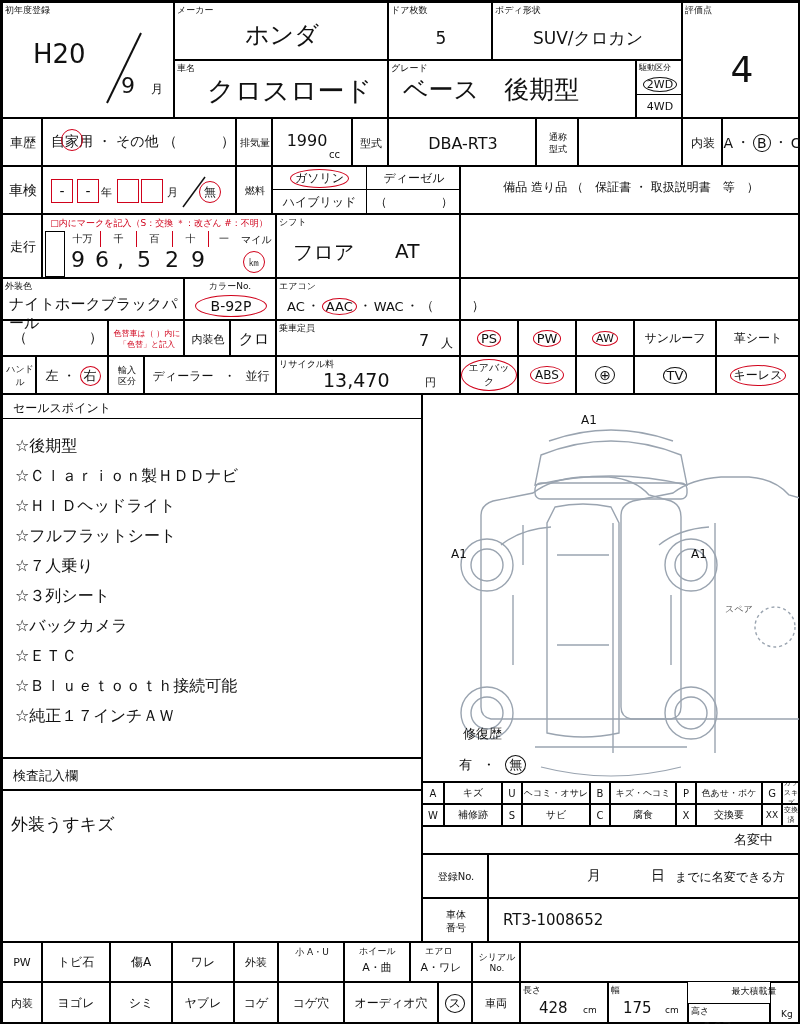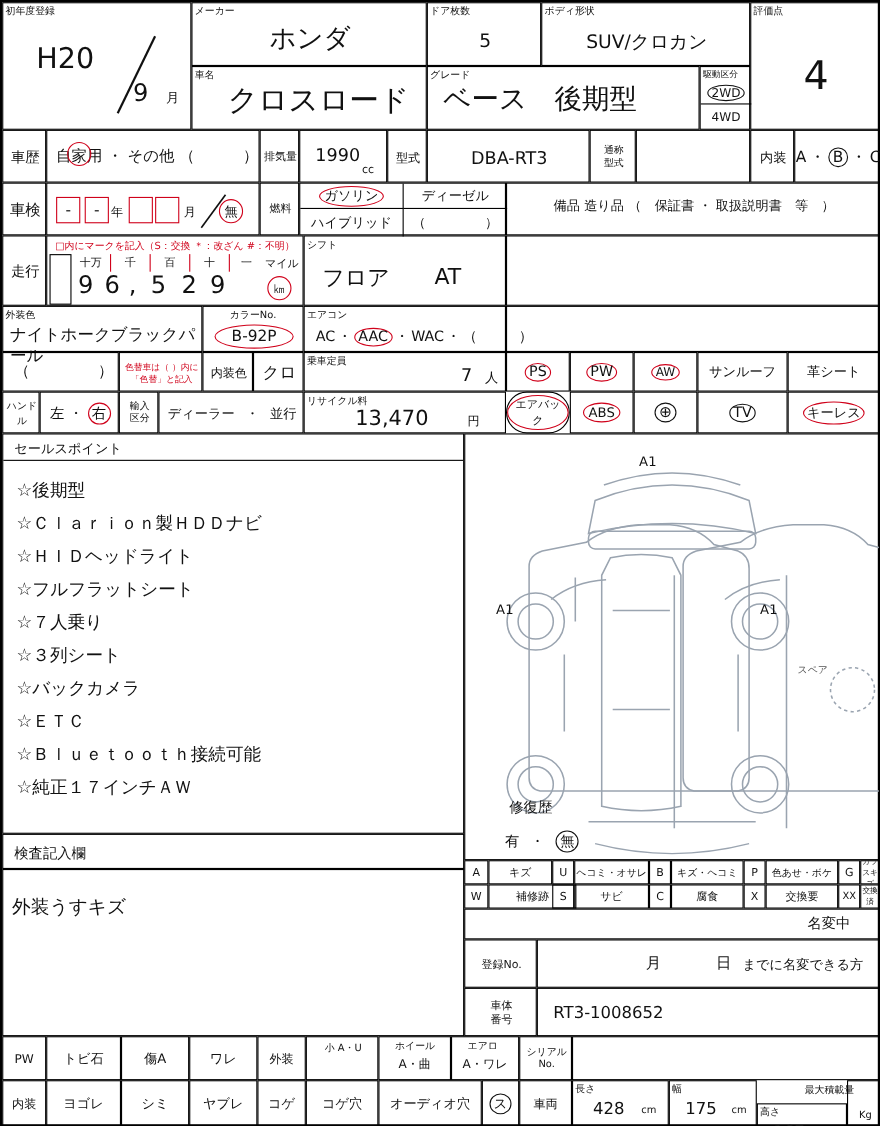--- a/index.html
+++ b/index.html
@@ -248,21 +248,21 @@
       <span style="padding:0 10px;">・</span>
       <span>並行</span>
     </div>
   </div>
   <div class="abs bx" style="left:274px;top:354px;width:184px;height:38px;">
     <div class="lbl">リサイクル料</div>
     <div class="abs" style="left:46px;top:12px;font-size:19px;">13,470</div>
     <div class="abs" style="left:148px;top:18px;font-size:11px;">円</div>
   </div>
 
-  <div class="abs bx ctr" style="left:458px;top:354px;width:58px;height:38px;font-size:10px;border-radius:19px;">
+  <div class="abs bx ctr" style="left:458px;top:354px;width:58px;height:38px;font-size:10px;">
     <span style="border:1.5px solid #d0021b;border-radius:50%;padding:1px 3px;">エアバック</span>
   </div>
   <div class="abs bx ctr" style="left:516px;top:354px;width:58px;height:38px;font-size:12px;">
     <span style="border:1.5px solid #d0021b;border-radius:50%;padding:1px 4px;">ABS</span>
   </div>
   <div class="abs bx ctr" style="left:574px;top:354px;width:58px;height:38px;font-size:14px;">
     <span class="circle">⊕</span>
   </div>
   <div class="abs bx ctr" style="left:632px;top:354px;width:82px;height:38px;font-size:13px;">
     <span class="circle">TV</span>
@@ -356,21 +356,21 @@
     <div class="abs bx ctr" style="left:80px;top:0;width:20px;height:22px;font-size:10px;">U</div>
     <div class="abs bx ctr" style="left:100px;top:0;width:68px;height:22px;font-size:9px;">ヘコミ・オサレ</div>
     <div class="abs bx ctr" style="left:168px;top:0;width:20px;height:22px;font-size:10px;">B</div>
     <div class="abs bx ctr" style="left:188px;top:0;width:66px;height:22px;font-size:9px;">キズ・ヘコミ</div>
     <div class="abs bx ctr" style="left:254px;top:0;width:20px;height:22px;font-size:10px;">P</div>
     <div class="abs bx ctr" style="left:274px;top:0;width:66px;height:22px;font-size:9px;">色あせ・ボケ</div>
     <div class="abs bx ctr" style="left:340px;top:0;width:20px;height:22px;font-size:10px;">G</div>
     <div class="abs bx ctr" style="left:360px;top:0;width:18px;height:22px;font-size:7px;overflow:hidden;">ガラスキズ</div>
 
     <div class="abs bx ctr" style="left:0;top:22px;width:22px;height:22px;font-size:10px;">W</div>
-    <div class="abs bx ctr" style="left:22px;top:22px;width:80px;height:22px;font-size:10px;">補修跡</div>
+    <div class="abs bx ctr" style="left:22px;top:22px;width:58px;height:22px;font-size:10px;">補修跡</div>
     <div class="abs bx ctr" style="left:80px;top:22px;width:20px;height:22px;font-size:10px;">S</div>
     <div class="abs bx ctr" style="left:100px;top:22px;width:68px;height:22px;font-size:10px;">サビ</div>
     <div class="abs bx ctr" style="left:168px;top:22px;width:20px;height:22px;font-size:10px;">C</div>
     <div class="abs bx ctr" style="left:188px;top:22px;width:66px;height:22px;font-size:10px;">腐食</div>
     <div class="abs bx ctr" style="left:254px;top:22px;width:20px;height:22px;font-size:10px;">X</div>
     <div class="abs bx ctr" style="left:274px;top:22px;width:66px;height:22px;font-size:10px;">交換要</div>
     <div class="abs bx ctr" style="left:340px;top:22px;width:20px;height:22px;font-size:9px;">XX</div>
     <div class="abs bx ctr" style="left:360px;top:22px;width:18px;height:22px;font-size:7px;overflow:hidden;">交換済</div>
   </div>
 

